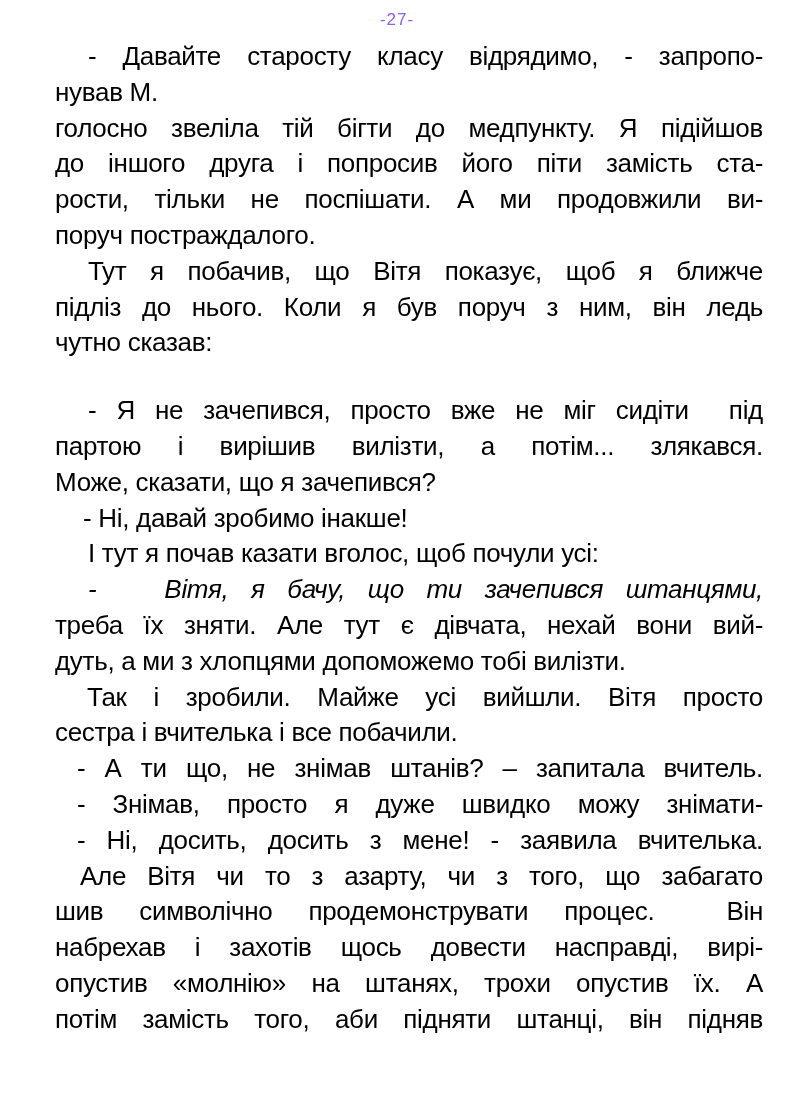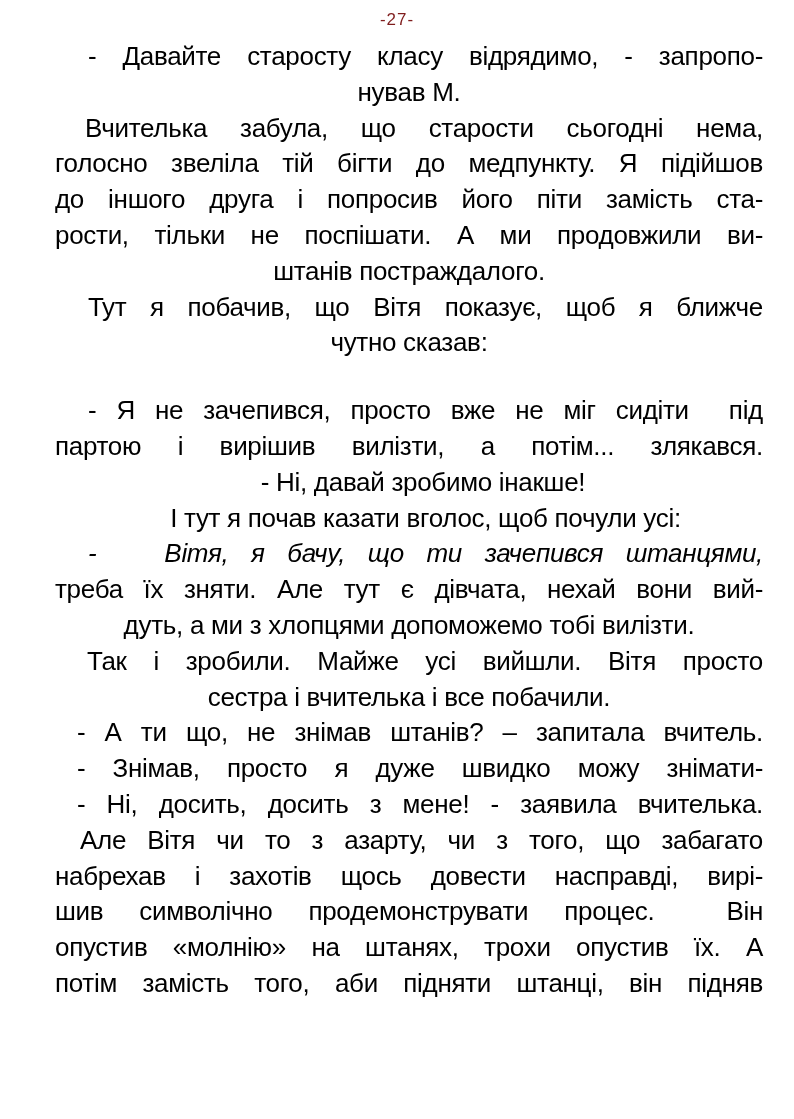--- a/index.html
+++ b/index.html
@@ -17,69 +17,70 @@
     overflow: hidden;
   }
   .page-number {
     position: absolute;
     top: 10px;
     left: 0;
     right: 0;
     text-align: center;
     font-size: 17px;
     letter-spacing: 1px;
-    color: #7f1d1d;
+    color: #8b5cf6;
   }
   .text-block {
     position: absolute;
     left: 55px;
     top: 39px;
     width: 708px;
     font-size: 26px;
     letter-spacing: -0.3px;
   }
   .line {
     height: 35.8px;
     line-height: 35.8px;
     white-space: nowrap;
-    text-align: center;
+    text-align: left;
     overflow: visible;
   }
   .line.just {
     white-space: normal;
     text-align: justify;
     text-align-last: justify;
   }
 </style>
 </head>
 <body>
 
 <div class="page">
   <div class="page-number">-27-</div>
   <div class="text-block">
       <div class="line just" style="padding-left: 33px;">- Давайте старосту класу відрядимо, - запропо-</div>
       <div class="line">нував М.</div>
-      <div class="line just" style="padding-left: 30px;">Вчителька забула, що старости сьогодні нема,</div>
       <div class="line just">голосно звеліла тій бігти до медпункту. Я підійшов</div>
       <div class="line just">до іншого друга і попросив його піти замість ста-</div>
       <div class="line just">рости, тільки не поспішати. А ми продовжили ви-</div>
-      <div class="line">штанів постраждалого.</div>
+      <div class="line">поруч постраждалого.</div>
       <div class="line just" style="padding-left: 33px;">Тут я побачив, що Вітя показує, щоб я ближче</div>
+      <div class="line just">підліз до нього. Коли я був поруч з ним, він ледь</div>
       <div class="line">чутно сказав:</div>
       <div class="line just" style="padding-left: 33px; margin-top: 32px;">- Я не зачепився, просто вже не міг сидіти &nbsp;під</div>
       <div class="line just">партою і вирішив вилізти, а потім... злякався.</div>
+      <div class="line">Може, сказати, що я зачепився?</div>
       <div class="line" style="padding-left: 28px;">- Ні, давай зробимо інакше!</div>
       <div class="line" style="padding-left: 33px;">І тут я почав казати вголос, щоб почули усі:</div>
       <div class="line just" style="padding-left: 33px; font-style: italic;">- &nbsp; Вітя, я бачу, що ти зачепився штанцями,</div>
       <div class="line just">треба їх зняти. Але тут є дівчата, нехай вони вий-</div>
       <div class="line">дуть, а ми з хлопцями допоможемо тобі вилізти.</div>
       <div class="line just" style="padding-left: 32px;">Так і зробили. Майже усі вийшли. Вітя просто</div>
       <div class="line">сестра і вчителька і все побачили.</div>
       <div class="line just" style="padding-left: 22px;">- А ти що, не знімав штанів? – запитала вчитель.</div>
       <div class="line just" style="padding-left: 22px;">- Знімав, просто я дуже швидко можу знімати-</div>
       <div class="line just" style="padding-left: 22px;">- Ні, досить, досить з мене! - заявила вчителька.</div>
       <div class="line just" style="padding-left: 25px;">Але Вітя чи то з азарту, чи з того, що забагато</div>
+      <div class="line just">шив символічно продемонструвати процес. &nbsp;Він</div>
       <div class="line just">набрехав і захотів щось довести насправді, вирі-</div>
-      <div class="line just">шив символічно продемонструвати процес. &nbsp;Він</div>
       <div class="line just">опустив «молнію» на штанях, трохи опустив їх. А</div>
       <div class="line just">потім замість того, аби підняти штанці, він підняв</div>
     </div>
 </div>
 
 </body></html>

